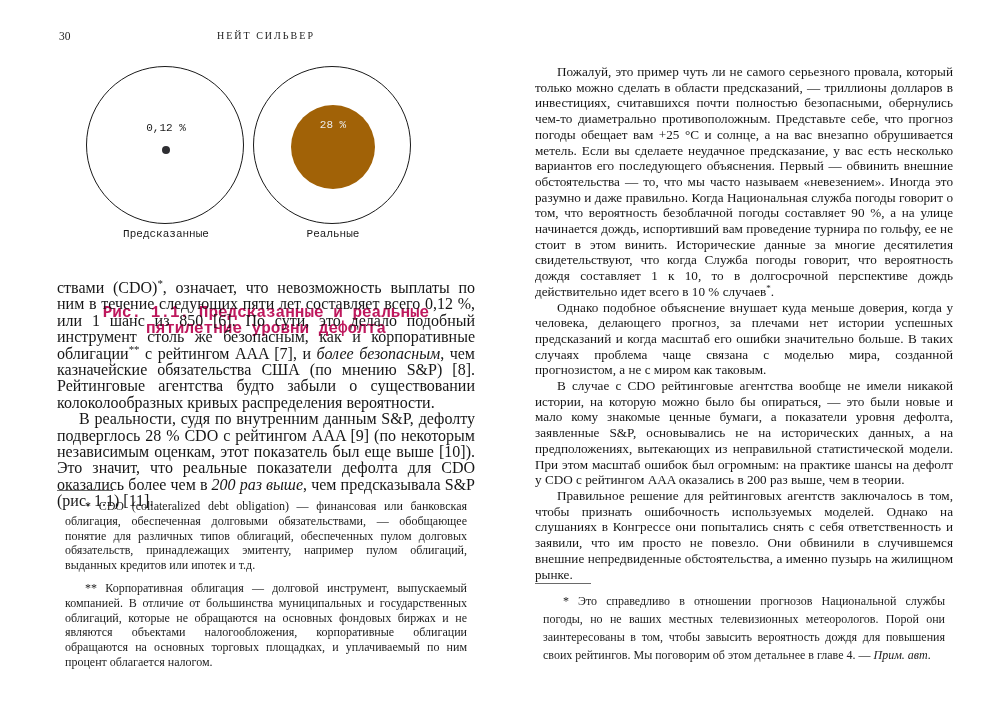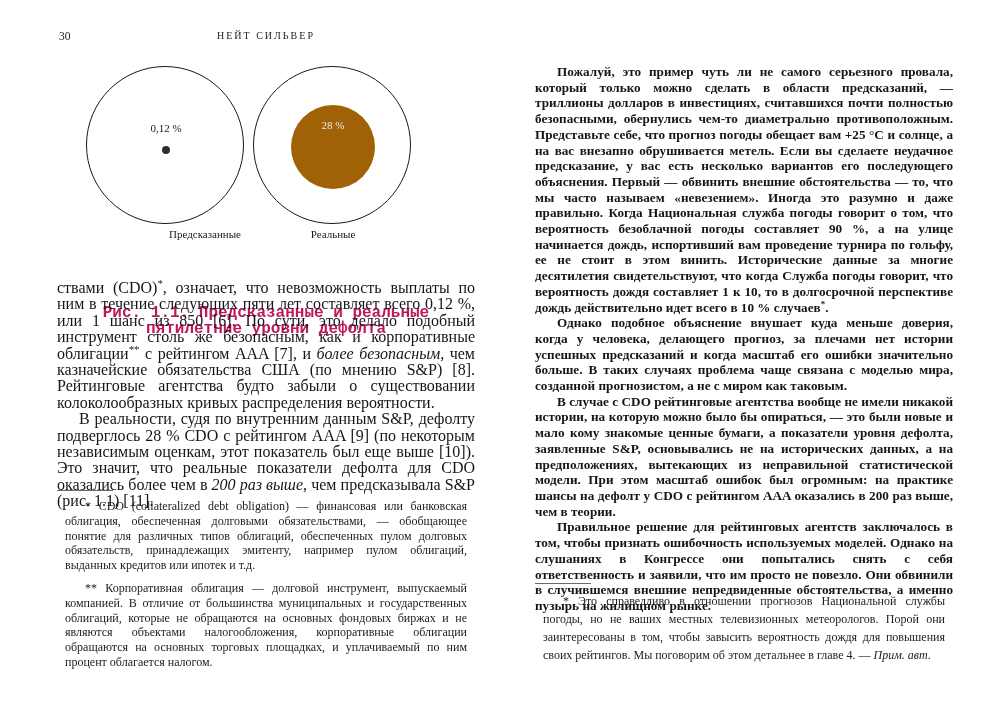--- a/index.html
+++ b/index.html
@@ -17,21 +17,21 @@
   .running-title{
     display:block;text-align:center;font-size:10px;font-weight:normal;
     letter-spacing:2px;color:#222;
   }
   .pagenum{position:absolute;top:0;font-size:11.5px;color:#222;letter-spacing:0;}
   .pagenum-left{left:2px;}
   .pagenum-right{right:14px;}
 
   
   .figure{position:absolute;top:58px;left:0;right:0;}
-  .fig-canvas{position:relative;height:188px;}
+  .fig-canvas{position:relative;height:188px;font-family:Liberation Mono, monospace;}
   .circle{
     position:absolute;width:158px;height:158px;border-radius:50%;
     border:1.5px solid #1a1a1a;background:#ffffff;box-sizing:border-box;
   }
   .circle-predicted{left:29px;top:8px;}
   .circle-actual{left:196px;top:8px;}
   .predicted-value{
     position:absolute;left:59px;top:64px;width:100px;text-align:center;
     font-size:11px;color:#1a1a1a;
   }
@@ -40,29 +40,29 @@
     background:#2e2e32;
   }
   .inner-dark{
     position:absolute;left:234px;top:47px;width:84px;height:84px;border-radius:50%;
     background:#4a4a50;color:#ececec;text-align:center;box-sizing:border-box;
     padding-top:14px;font-size:11px;
   }
   .circle-label{
     position:absolute;top:170px;font-size:11px;color:#1a1a1a;text-align:center;width:150px;
   }
-  .circle-label-predicted{left:34px;text-align:right;}
+  .circle-label-predicted{left:34px;}
   .circle-label-actual{left:201px;}
   .fig-caption{position:absolute;top:247px;left:0;right:0;text-align:center;
     font-size:16px;font-weight:bold;line-height:16px;color:#be185d;font-family:Liberation Mono, monospace;}
 
   
   .bodytext{position:absolute;left:0;right:0;text-align:justify;color:#161616;}
   .body-left{top:280px;font-size:16px;line-height:16.4px;}
-  .body-right{top:64px;font-size:13.2px;line-height:15.7px;font-weight:bold;}
+  .body-right{top:64px;font-size:13.2px;line-height:15.7px;}
   .bodytext p{margin:0;}
   .bodytext p.indent{text-indent:22px;}
 
   .seg-italic{font-style:italic;}
   .seg-sup{vertical-align:super;font-size:0.68em;line-height:0;}
 
   
   .footnotes{position:absolute;left:0;right:0;text-align:justify;color:#1c1c1c;}
   .footnotes-left{top:490px;font-size:12px;line-height:14.8px;}
   .footnotes-right{top:583px;font-size:12px;line-height:18px;}

